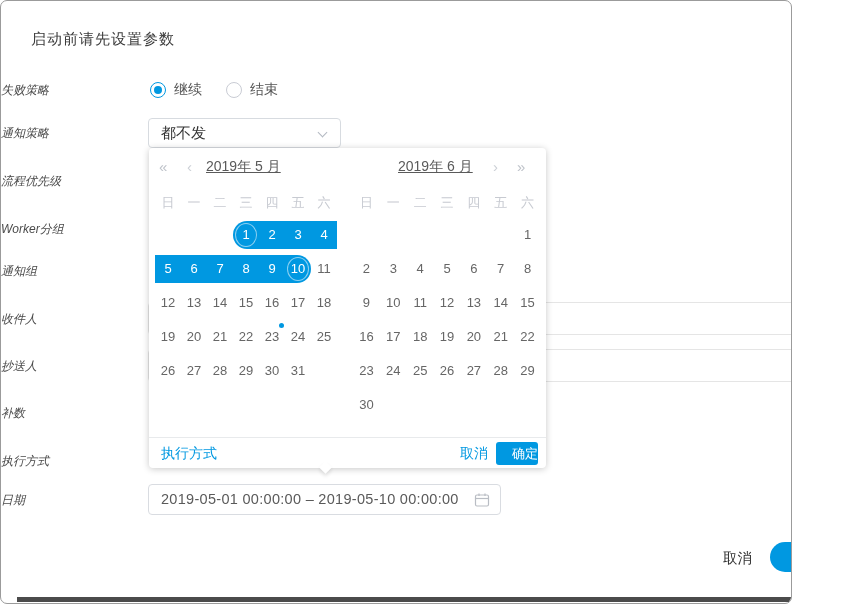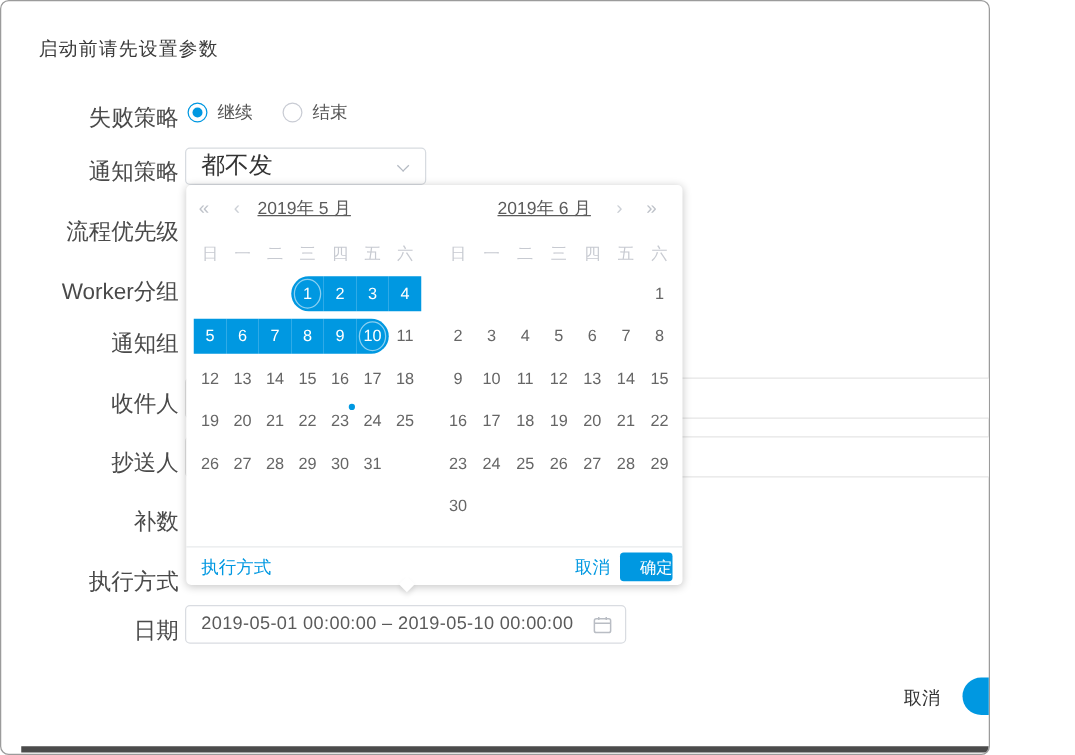--- a/index.html
+++ b/index.html
@@ -3,34 +3,34 @@
 <meta charset="utf-8">
 <style>
   * { margin:0; padding:0; box-sizing:border-box; }
   html,body { width:860px; height:604px; background:#fff; font-family:"Liberation Sans","DejaVu Sans",sans-serif; }
   .dialog { position:absolute; left:0; top:0; width:792px; height:604px; background:#fff;
             border:1px solid #9b9b9b; border-radius:7px; overflow:hidden; }
   .bottom-edge { position:absolute; left:16px; right:0; bottom:1px; height:5px; background:#4b4b4b; }
 
   .title { position:absolute; left:30px; top:29px; font-size:15px; color:#3a3a3a; letter-spacing:1px; }
 
-  .row-label { position:absolute; left:0; width:142px; text-align:right; font-size:18px; color:#4a4a4a; }
+  .row-label { position:absolute; left:0; width:142px; font-size:12px; color:#4a4a4a;font-style:italic; }
 
   
   .radio-group { position:absolute; left:149px; top:80px; height:18px; display:flex; align-items:center;font-family:Liberation Mono, monospace; }
   .radio { width:16px; height:16px; border-radius:50%; display:inline-block; position:relative; background:#fff; }
   .radio.on  { border:1px solid #0098e1; }
   .radio.on::after { content:''; position:absolute; inset:3px; border-radius:50%; background:#0098e1; }
   .radio.off { border:1px solid #c9ccd4; }
   .radio-label { font-size:14px; color:#555; margin-left:8px; margin-right:24px; }
 
   
   .select { position:absolute; left:147px; top:117px; width:193px; height:30px; background:#fff;
             border:1px solid #d7dbe0; border-radius:4px; cursor:pointer; }
-  .select-value { position:absolute; left:12px; top:0; line-height:28px; font-size:19px; color:#333; }
+  .select-value { position:absolute; left:12px; top:0; line-height:28px; font-size:15px; color:#333; }
   .chevron-down { position:absolute; right:14px; top:10px; width:7px; height:7px;
                   border-right:1.5px solid #b3b9c2; border-bottom:1.5px solid #b3b9c2; transform:rotate(45deg); }
 
   
   .text-input { position:absolute; left:147px; width:681px; height:33px; background:#fff;
                 border:1px solid #e5e5e5; border-radius:4px; font-size:14px; color:#333; padding:0 10px; outline:none; }
 
   
   .date-input { position:absolute; left:147px; top:483px; width:353px; height:31px; background:#fff;
                 border:1px solid #d9dce1; border-radius:4px; cursor:pointer; }

